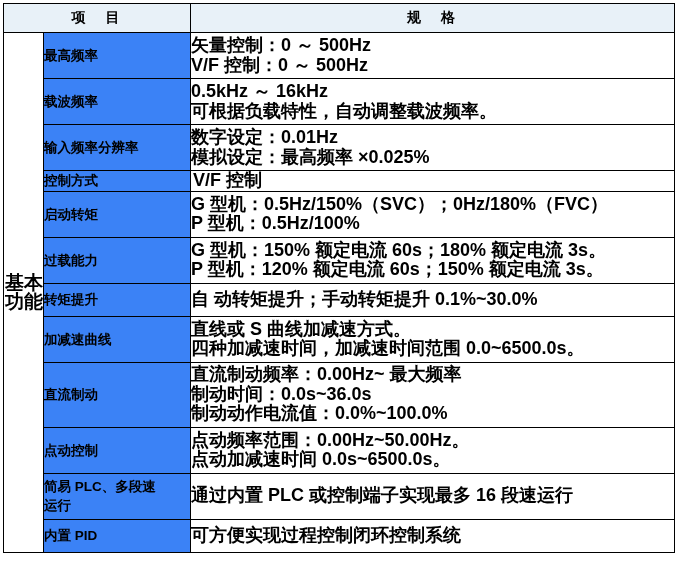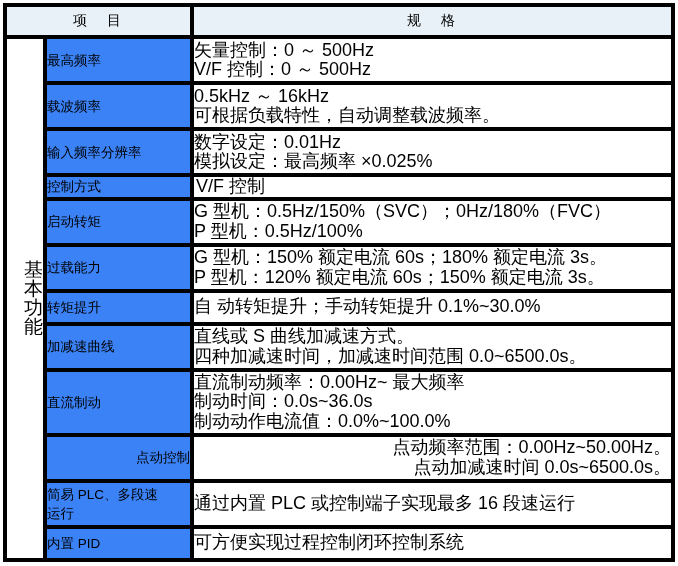--- a/index.html
+++ b/index.html
@@ -20,23 +20,24 @@
     position: relative;
     background: #ffffff;
   }
   table.spec {
     border-collapse: collapse;
     width: 672px;
     margin: 3px 0 0 3px;
     table-layout: fixed;
   }
   table.spec td, table.spec th {
-    border: 4px solid #000000;
+    border: 1px solid #000000;
     padding: 0;
     vertical-align: middle;
+    font-weight: bold;
   }
   .hdr {
     background: #e8f1f8;
     text-align: center;
     font-size: 14px;
     letter-spacing: 3px;
     height: 28px;
     font-weight: normal;
     color: #000;
   }
@@ -69,21 +70,21 @@
   }
   .r-h1 { height: 46px; }
   .r-h2 { height: 46px; }
   .r-h3 { height: 46px; }
   .r-h4 { height: 17px; }
   .r-h5 { height: 46px; }
   .r-h6 { height: 46px; }
   .r-h7 { height: 33px; }
   .r-h8 { height: 46px; margin-top: 47px; }
   .r-h9 { height: 65px; }
-  .r-h10 { height: 46px; text-align: right; }
+  .r-h10 { height: 46px; }
   .r-h11 { height: 46px; }
   .r-h12 { height: 33px; }
 </style>
 </head>
 <body>
 
 <div class="sheet">
   <table class="spec">
     <colgroup>
       <col style="width:40px">

